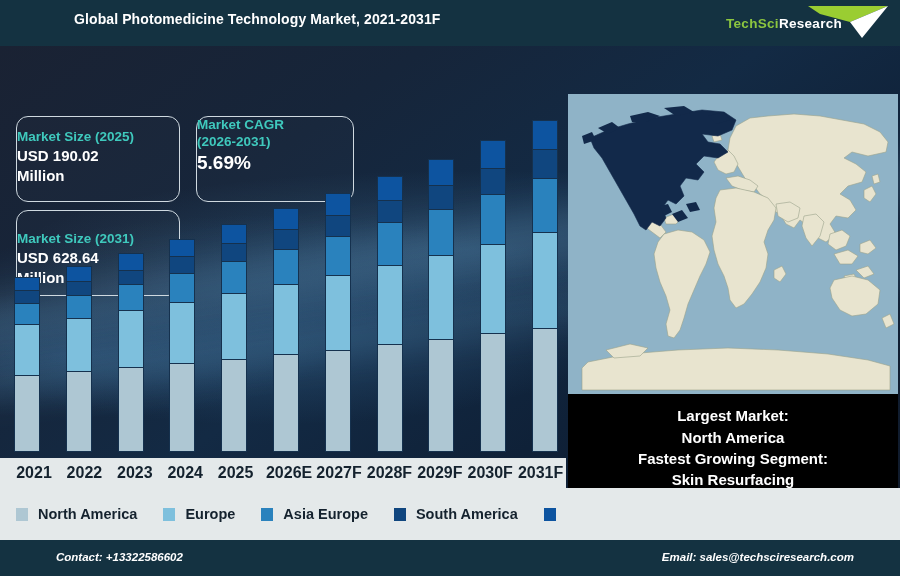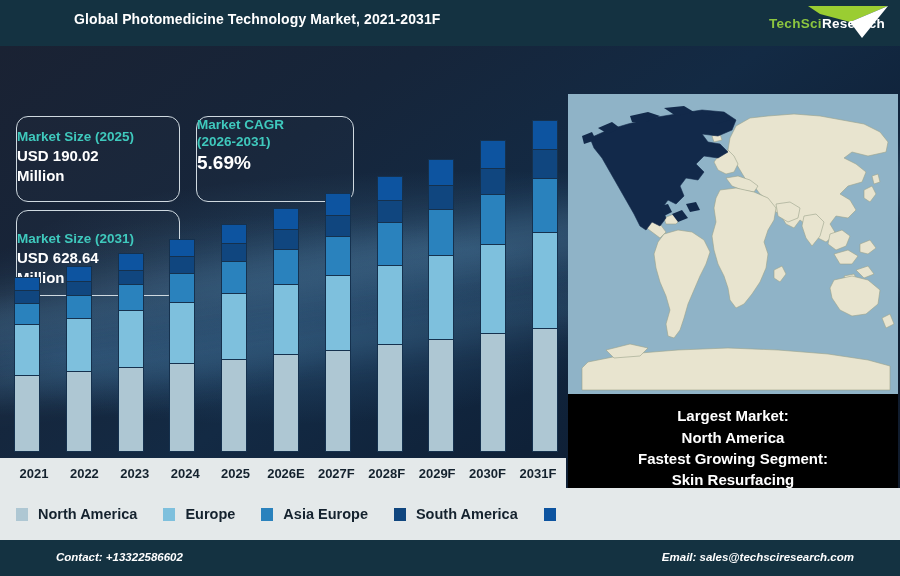--- a/index.html
+++ b/index.html
@@ -23,21 +23,20 @@
     letter-spacing:.1px; white-space:nowrap;margin-left:36px;
   }
   .logo {
     position:absolute; right:8px; top:2px; width:180px; height:42px;
   }
   .logo-sweep { position:absolute; inset:0; }
   .logo-text {
     position:absolute; left:14px; top:14px;
     font-size:13.5px; font-weight:bold; letter-spacing:.3px;
     white-space:nowrap;
-    margin-left:43px;
   }
   .logo-t1 { color:#8cc63f; }
   .logo-t2 { color:#ffffff; }
   .logo-tag {
     position:absolute; left:58px; top:43px;
     font-size:13px; font-style:italic; color:#d8dde0; white-space:nowrap;
   }
 
   
   .chartpanel {
@@ -88,21 +87,21 @@
   .xaxis {
     position:absolute; left:0; bottom:0; width:566px; height:30px;
     background:#e4e9ea;
     display:flex; align-items:center;
   }
   .xaxis-inner {
     position:absolute; left:14px; right:8px; top:0; bottom:0;
     display:flex; justify-content:space-between; align-items:center;
   }
   .xtick {
-    width:40px; text-align:center; font-size:13px; font-weight:bold;
+    width:40px; text-align:center; font-size:16px; font-weight:bold;
     color:#14222e; font-family:"Liberation Sans", sans-serif;
   }
 
   
   .mapwrap {
     position:absolute; left:568px; top:48px; width:330px; height:300px;
     background:#8fb3c7; overflow:hidden;
   }
   .mapwrap svg { display:block; width:100%; height:100%; }
 

